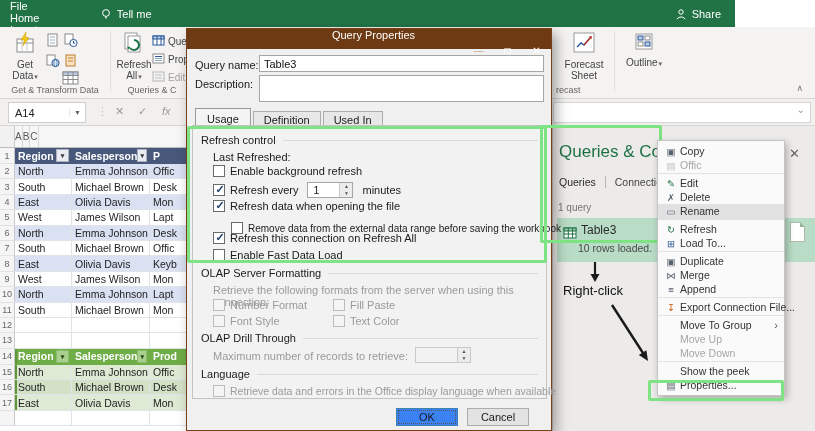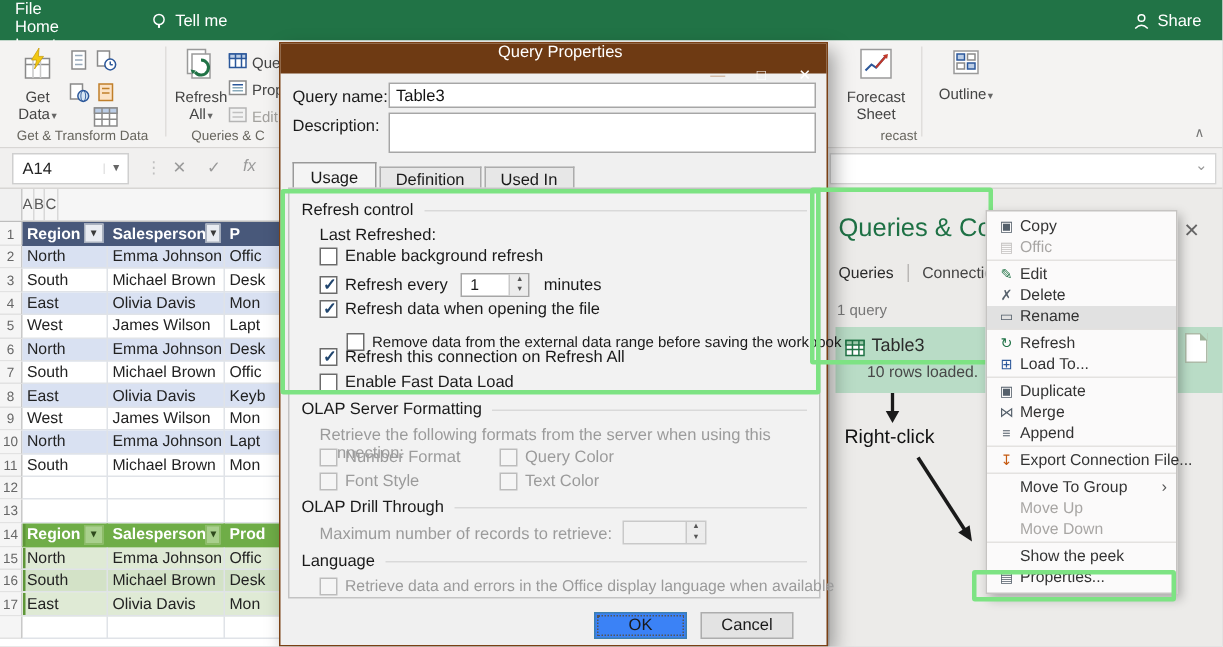--- a/index.html
+++ b/index.html
@@ -1,20 +1,20 @@
 <!DOCTYPE html>
 <html><head>
 <meta charset="utf-8">
 <style>
   * { margin:0; padding:0; box-sizing:border-box; }
   body { font-family:"Liberation Sans", sans-serif; background:#888; }
   .screen { position:relative; width:815px; height:431px; background:#fff; overflow:hidden; font-family:"Liberation Sans", sans-serif; }
 
   
-  .tabbar { position:absolute; top:0; left:0; width:815px; height:27px; background:#217346; display:flex; align-items:stretch; color:#fff; font-size:11px; }
+  .tabbar { position:absolute; top:0; left:0; width:735px; height:27px; background:#217346; display:flex; align-items:stretch; color:#fff; font-size:11px; }
   .tab { padding:0 10px; display:flex; align-items:center; white-space:nowrap; cursor:default; }
   .tab[data-active="true"] { background:#fff; color:#217346; }
   .tab[data-ctx="true"] { background:#2c8a57; }
   .tellme { display:flex; align-items:center; gap:5px; padding:0 14px; margin-left:4px; }
   .share { display:flex; align-items:center; gap:5px; padding:0 14px; margin-left:auto; }
   .bulb-icon, .person-icon { width:12px; height:12px; display:inline-block; }
 
   
   .ribbon { position:absolute; top:27px; left:0; width:815px; height:72px; background:#F4F3F2; border-bottom:1px solid #D8D6D4; font-size:10px; color:#444; }
   .grp-label { position:absolute; font-size:9px; color:#68665F; }
@@ -275,21 +275,21 @@
         <svg width="22" height="22" viewBox="0 0 22 22">
             <rect x="3" y="3" width="16" height="15" fill="#fff" stroke="#9a9a9a"></rect>
             <rect x="5" y="5" width="5" height="4" fill="#BBCDE6" stroke="#2B579A"></rect>
             <rect x="12" y="5" width="5" height="4" fill="#fff" stroke="#8a8a8a"></rect>
             <rect x="5" y="11" width="5" height="4" fill="#fff" stroke="#8a8a8a"></rect>
             <rect x="12" y="11" width="5" height="4" fill="#BBCDE6" stroke="#2B579A"></rect>
           </svg>
       </span>
       <span class="dropcaret">Outline</span>
     </div>
-    <div class="grp-label" style="left:556px; top:58px;margin-left:31px;">recast</div>
+    <div class="grp-label" style="left:556px; top:58px;">recast</div>
     <div class="chevron-up">∧</div>
   </div>
 
   <div class="fbar">
     <div class="namebox">
       <span class="nb-val">A14</span>
       <span class="nb-dd">▼</span>
     </div>
     <span class="fb-ico" style="left:97px; color:#c0c0c0;">⋮</span>
     <span class="fb-ico" style="left:115px;">✕</span>
@@ -522,21 +522,21 @@
       <div class="gh" style="top:141px;">
           <span>OLAP Server Formatting</span>
         </div>
       <span class="ptext gray" style="left:20px; top:158px;">Retrieve the following formats from the server when using this connection:</span>
       <div class="cbrow dis" style="left:20px; top:173px;">
         <span class="cbbox"></span>
         <span>Number Format</span>
       </div>
       <div class="cbrow dis" style="left:140px; top:173px;">
         <span class="cbbox"></span>
-        <span>Query Color</span>
+        <span>Fill Paste</span>
       </div>
       <div class="cbrow dis" style="left:20px; top:189px;">
         <span class="cbbox"></span>
         <span>Font Style</span>
       </div>
       <div class="cbrow dis" style="left:140px; top:189px;">
         <span class="cbbox"></span>
         <span>Text Color</span>
       </div>
 

